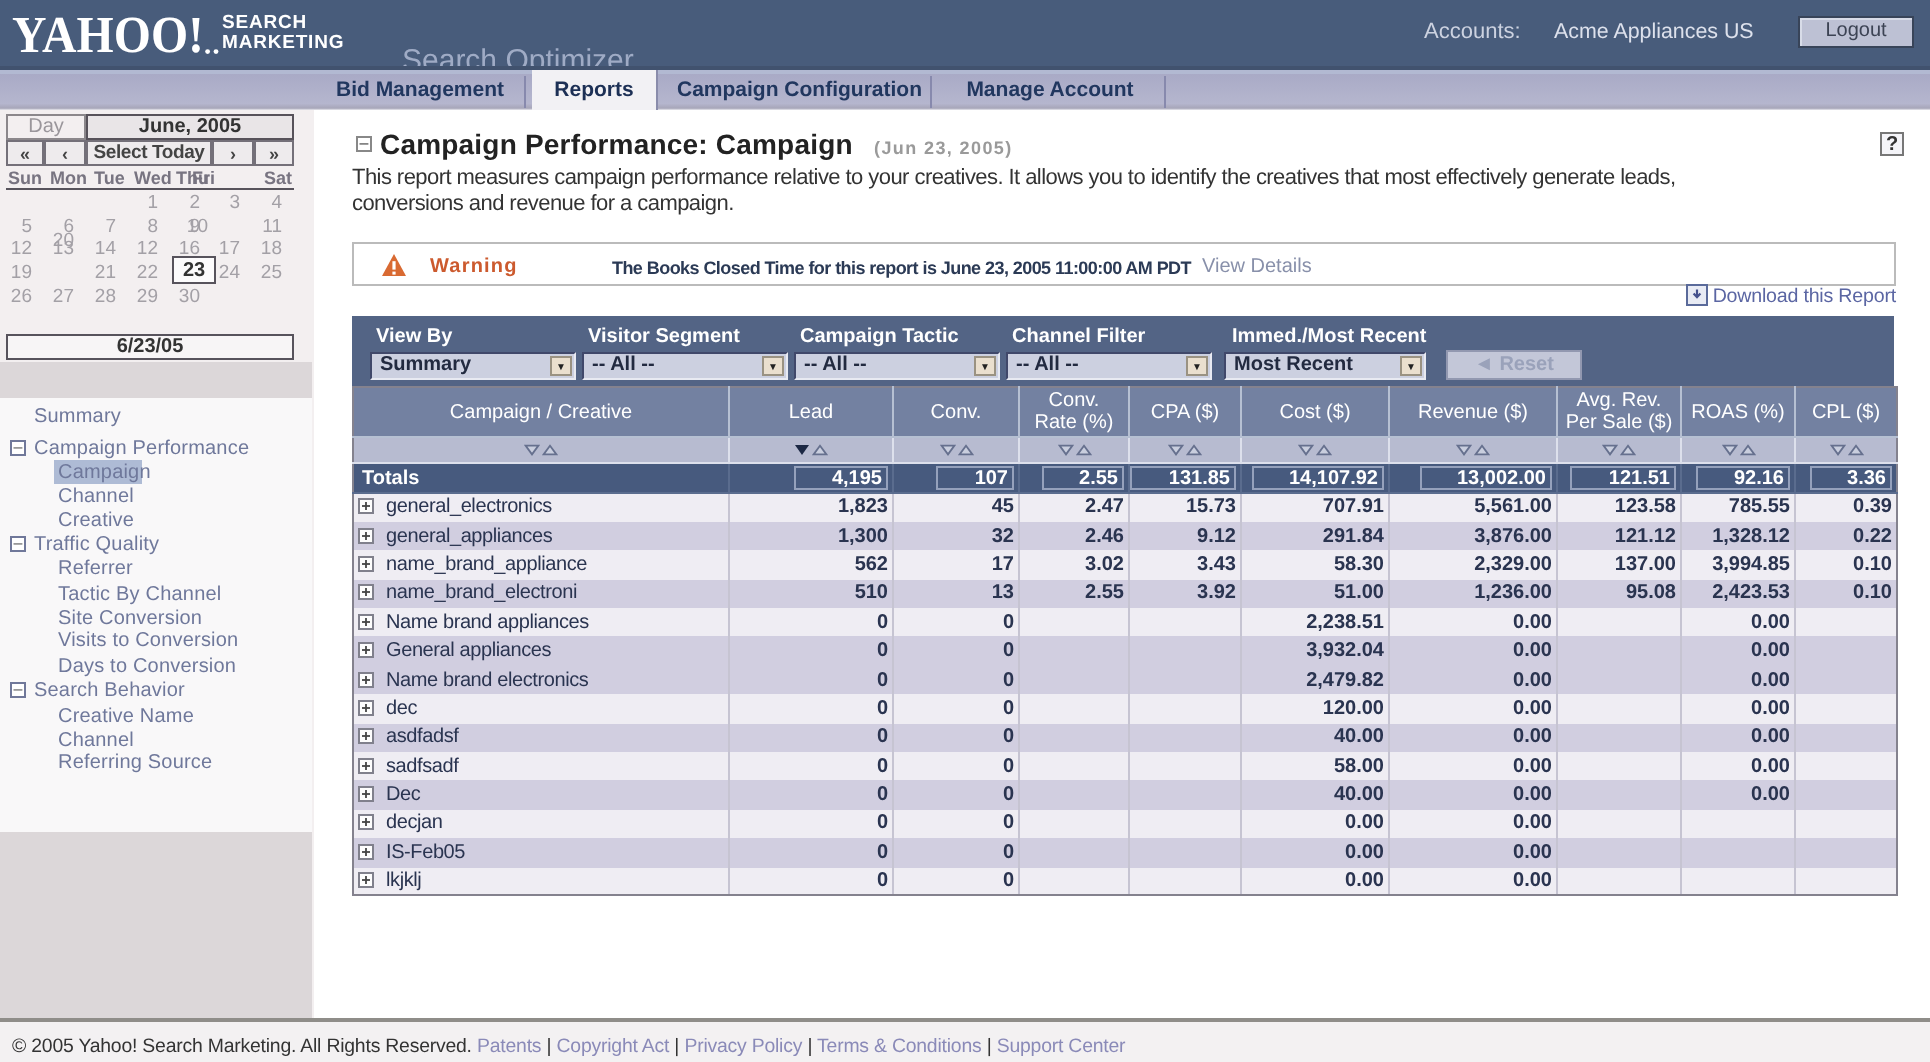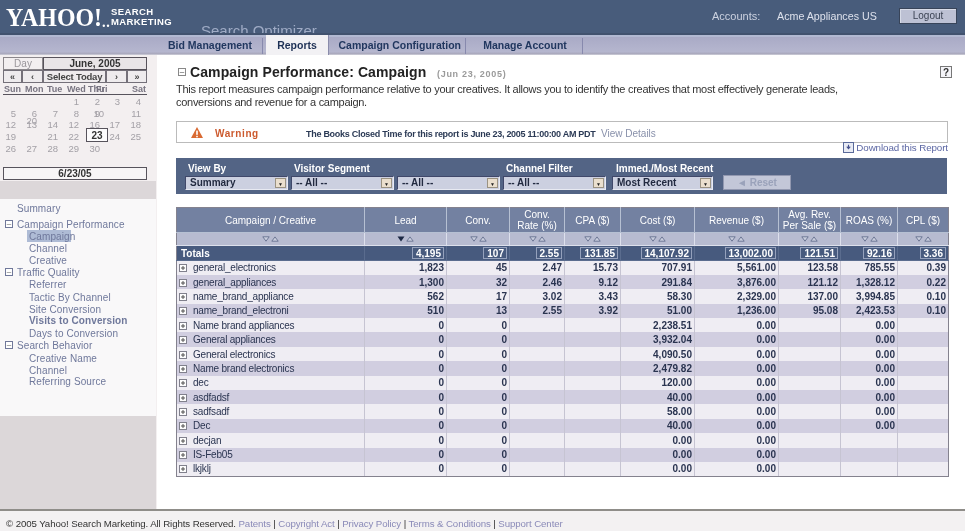--- a/index.html
+++ b/index.html
@@ -81,30 +81,30 @@
   color:#222a40; line-height:12px; padding-left:4px; }
 .sel .db { position:absolute; right:1px; top:1px; width:11px; height:10px; background:#eadfce;
   border:1px solid #9a9282; font-size:5px; color:#222; text-align:center; line-height:10px; }
 #reset { position:absolute; left:547px; top:17px; width:68px; height:15px; background:#c3c7d8;
   border:1px solid #9298b0; color:#9aa2ba; font-size:10px; font-weight:bold; text-align:center; line-height:13px; }
 
 table.rep th:first-child, table.rep td:first-child { border-left:1px solid #84828e; }
 table.rep th:last-child, table.rep td:last-child { border-right:1px solid #84828e; }
 table.rep tr:last-child td { border-bottom:1px solid #84828e; }
 table.rep tr.hd th { border-top:1px solid #84828e; }
-#tblwrap { position:absolute; left:19px; top:152px; width:789px; }
+#tblwrap { position:absolute; left:19px; top:138px; width:789px; }
 table.rep { border-collapse:collapse; table-layout:fixed; width:772px; }
 table.rep td, table.rep th { overflow:hidden; white-space:nowrap; }
 tr.hd th { background:#7381a1; color:#fff; font-size:10px; font-weight:normal; height:25px;
   border:1px solid #b6c0d2; text-align:center; vertical-align:middle; line-height:11px; }
 tr.srt td { background:#b7bbd0; height:13px; border:1px solid #dde0ec; text-align:center; line-height:0; font-size:0; padding:0; }
 tr.tot td { background:#475a7e; color:#fff; font-size:10px; font-weight:bold; height:15px;
   border:1px solid #5a6c8e; }
 tr.tot td.num { padding-right:0; }
-.tb { display:inline-block; border:1px solid #95a1bc; padding:0 2px 0 3px; height:12px; line-height:11px; vertical-align:middle; }
+.tb { display:inline-block; border:1px solid #95a1bc; padding:0 2px 0 18px; height:12px; line-height:11px; vertical-align:middle; }
 tr.r td { font-size:10px; font-weight:bold; color:#2a3450; height:14.4px;
   border-left:1px solid #c6c4d2; border-right:1px solid #c6c4d2; border-top:none; border-bottom:none; }
 tr.odd td { background:#efedf3; }
 tr.even td { background:#d1cee0; }
 td.num, tr.tot td.num { text-align:right; padding-right:2px; }
 td.nm { text-align:left; padding-left:0; }
 tr.r td.nm { font-weight:normal; letter-spacing:-0.2px; }
 
 
 #foot { position:absolute; left:0; top:509px; width:965px; height:22px; background:#f3f1f2;
@@ -204,21 +204,21 @@
       <div class="mbox" style="left:5px;top:20.5px;">–</div>
       <div class="mi" style="left:17px;top:19.5px;">Campaign Performance</div>
       <div class="mi" style="left:29px;top:31.5px;">Campaign</div>
       <div class="mi" style="left:29px;top:44px;">Channel</div>
       <div class="mi" style="left:29px;top:55.8px;">Creative</div>
       <div class="mbox" style="left:5px;top:69.1px;">–</div>
       <div class="mi" style="left:17px;top:68.1px;">Traffic Quality</div>
       <div class="mi" style="left:29px;top:79.9px;">Referrer</div>
       <div class="mi" style="left:29px;top:92.5px;">Tactic By Channel</div>
       <div class="mi" style="left:29px;top:104.5px;">Site Conversion</div>
-      <div class="mi" style="left:29px;top:116.4px;font-weight:bold;">Visits to Conversion</div>
+      <div class="mi" style="left:29px;top:116.4px;">Visits to Conversion</div>
       <div class="mi" style="left:29px;top:128.5px;">Days to Conversion</div>
       <div class="mbox" style="left:5px;top:142.4px;">–</div>
       <div class="mi" style="left:17px;top:141.4px;">Search Behavior</div>
       <div class="mi" style="left:29px;top:154.1px;">Creative Name</div>
       <div class="mi" style="left:29px;top:166px;">Channel</div>
       <div class="mi" style="left:29px;top:177.4px;">Referring Source</div>
       </div>
   </div>
 
   <div id="main">
@@ -237,21 +237,21 @@
       <span class="msg">The Books Closed Time for this report is June 23, 2005 11:00:00 AM PDT</span>
       <span class="vd">View Details</span>
       </div>
     <div id="dl"><svg width="11" height="11" style="vertical-align:-2px">
           <rect x="0.5" y="0.5" width="10" height="10" fill="#e8ebf4" stroke="#5a6a9a"></rect>
           <path d="M5.5 2.8 v3.6 M3.8 4.7 L5.5 6.6 L7.2 4.7" stroke="#44508c" stroke-width="1.1" fill="none"></path>
         </svg> Download this Report</div>
     <div id="filter">
       <div class="fl" style="left:12px;">View By</div>
       <div class="fl" style="left:118px;">Visitor Segment</div>
-      <div class="fl" style="left:224px;margin-top:36px;">Campaign Tactic</div>
+      <div class="fl" style="left:224px;">Campaign Tactic</div>
       <div class="fl" style="left:330px;">Channel Filter</div>
       <div class="fl" style="left:440px;">Immed./Most Recent</div>
       <div class="sel" style="left:9px;width:103px;">Summary<span class="db">▼</span></div>
       <div class="sel" style="left:115px;width:103px;">-- All --<span class="db">▼</span></div>
       <div class="sel" style="left:221px;width:103px;">-- All --<span class="db">▼</span></div>
       <div class="sel" style="left:327px;width:103px;">-- All --<span class="db">▼</span></div>
       <div class="sel" style="left:436px;width:101px;">Most Recent<span class="db">▼</span></div>
       <div id="reset">◄ Reset</div>
     </div>
     <div id="tblwrap">
@@ -434,36 +434,20 @@
               <td class="num">0</td>
               <td class="num">0</td>
               <td class="num"></td>
               <td class="num"></td>
               <td class="num">3,932.04</td>
               <td class="num">0.00</td>
               <td class="num"></td>
               <td class="num">0.00</td>
               <td class="num"></td>
             </tr>
-    <tr class="r odd">
-              <td class="nm"><svg class="pb" width="8" height="8" style="margin:0 6px 0 2px;vertical-align:-1px">
-                  <rect x="0.5" y="0.5" width="7" height="7" fill="#fdfdfd" stroke="#80808c"></rect>
-                  <line x1="2" y1="4" x2="6" y2="4" stroke="#444" stroke-width="0.9"></line>
-                  <line x1="4" y1="2" x2="4" y2="6" stroke="#444" stroke-width="0.9"></line>
-                </svg>General electronics</td>
-              <td class="num">0</td>
-              <td class="num">0</td>
-              <td class="num"></td>
-              <td class="num"></td>
-              <td class="num">4,090.50</td>
-              <td class="num">0.00</td>
-              <td class="num"></td>
-              <td class="num">0.00</td>
-              <td class="num"></td>
-            </tr>
     <tr class="r even">
               <td class="nm"><svg class="pb" width="8" height="8" style="margin:0 6px 0 2px;vertical-align:-1px">
                   <rect x="0.5" y="0.5" width="7" height="7" fill="#fdfdfd" stroke="#80808c"></rect>
                   <line x1="2" y1="4" x2="6" y2="4" stroke="#444" stroke-width="0.9"></line>
                   <line x1="4" y1="2" x2="4" y2="6" stroke="#444" stroke-width="0.9"></line>
                 </svg>Name brand electronics</td>
               <td class="num">0</td>
               <td class="num">0</td>
               <td class="num"></td>
               <td class="num"></td>

